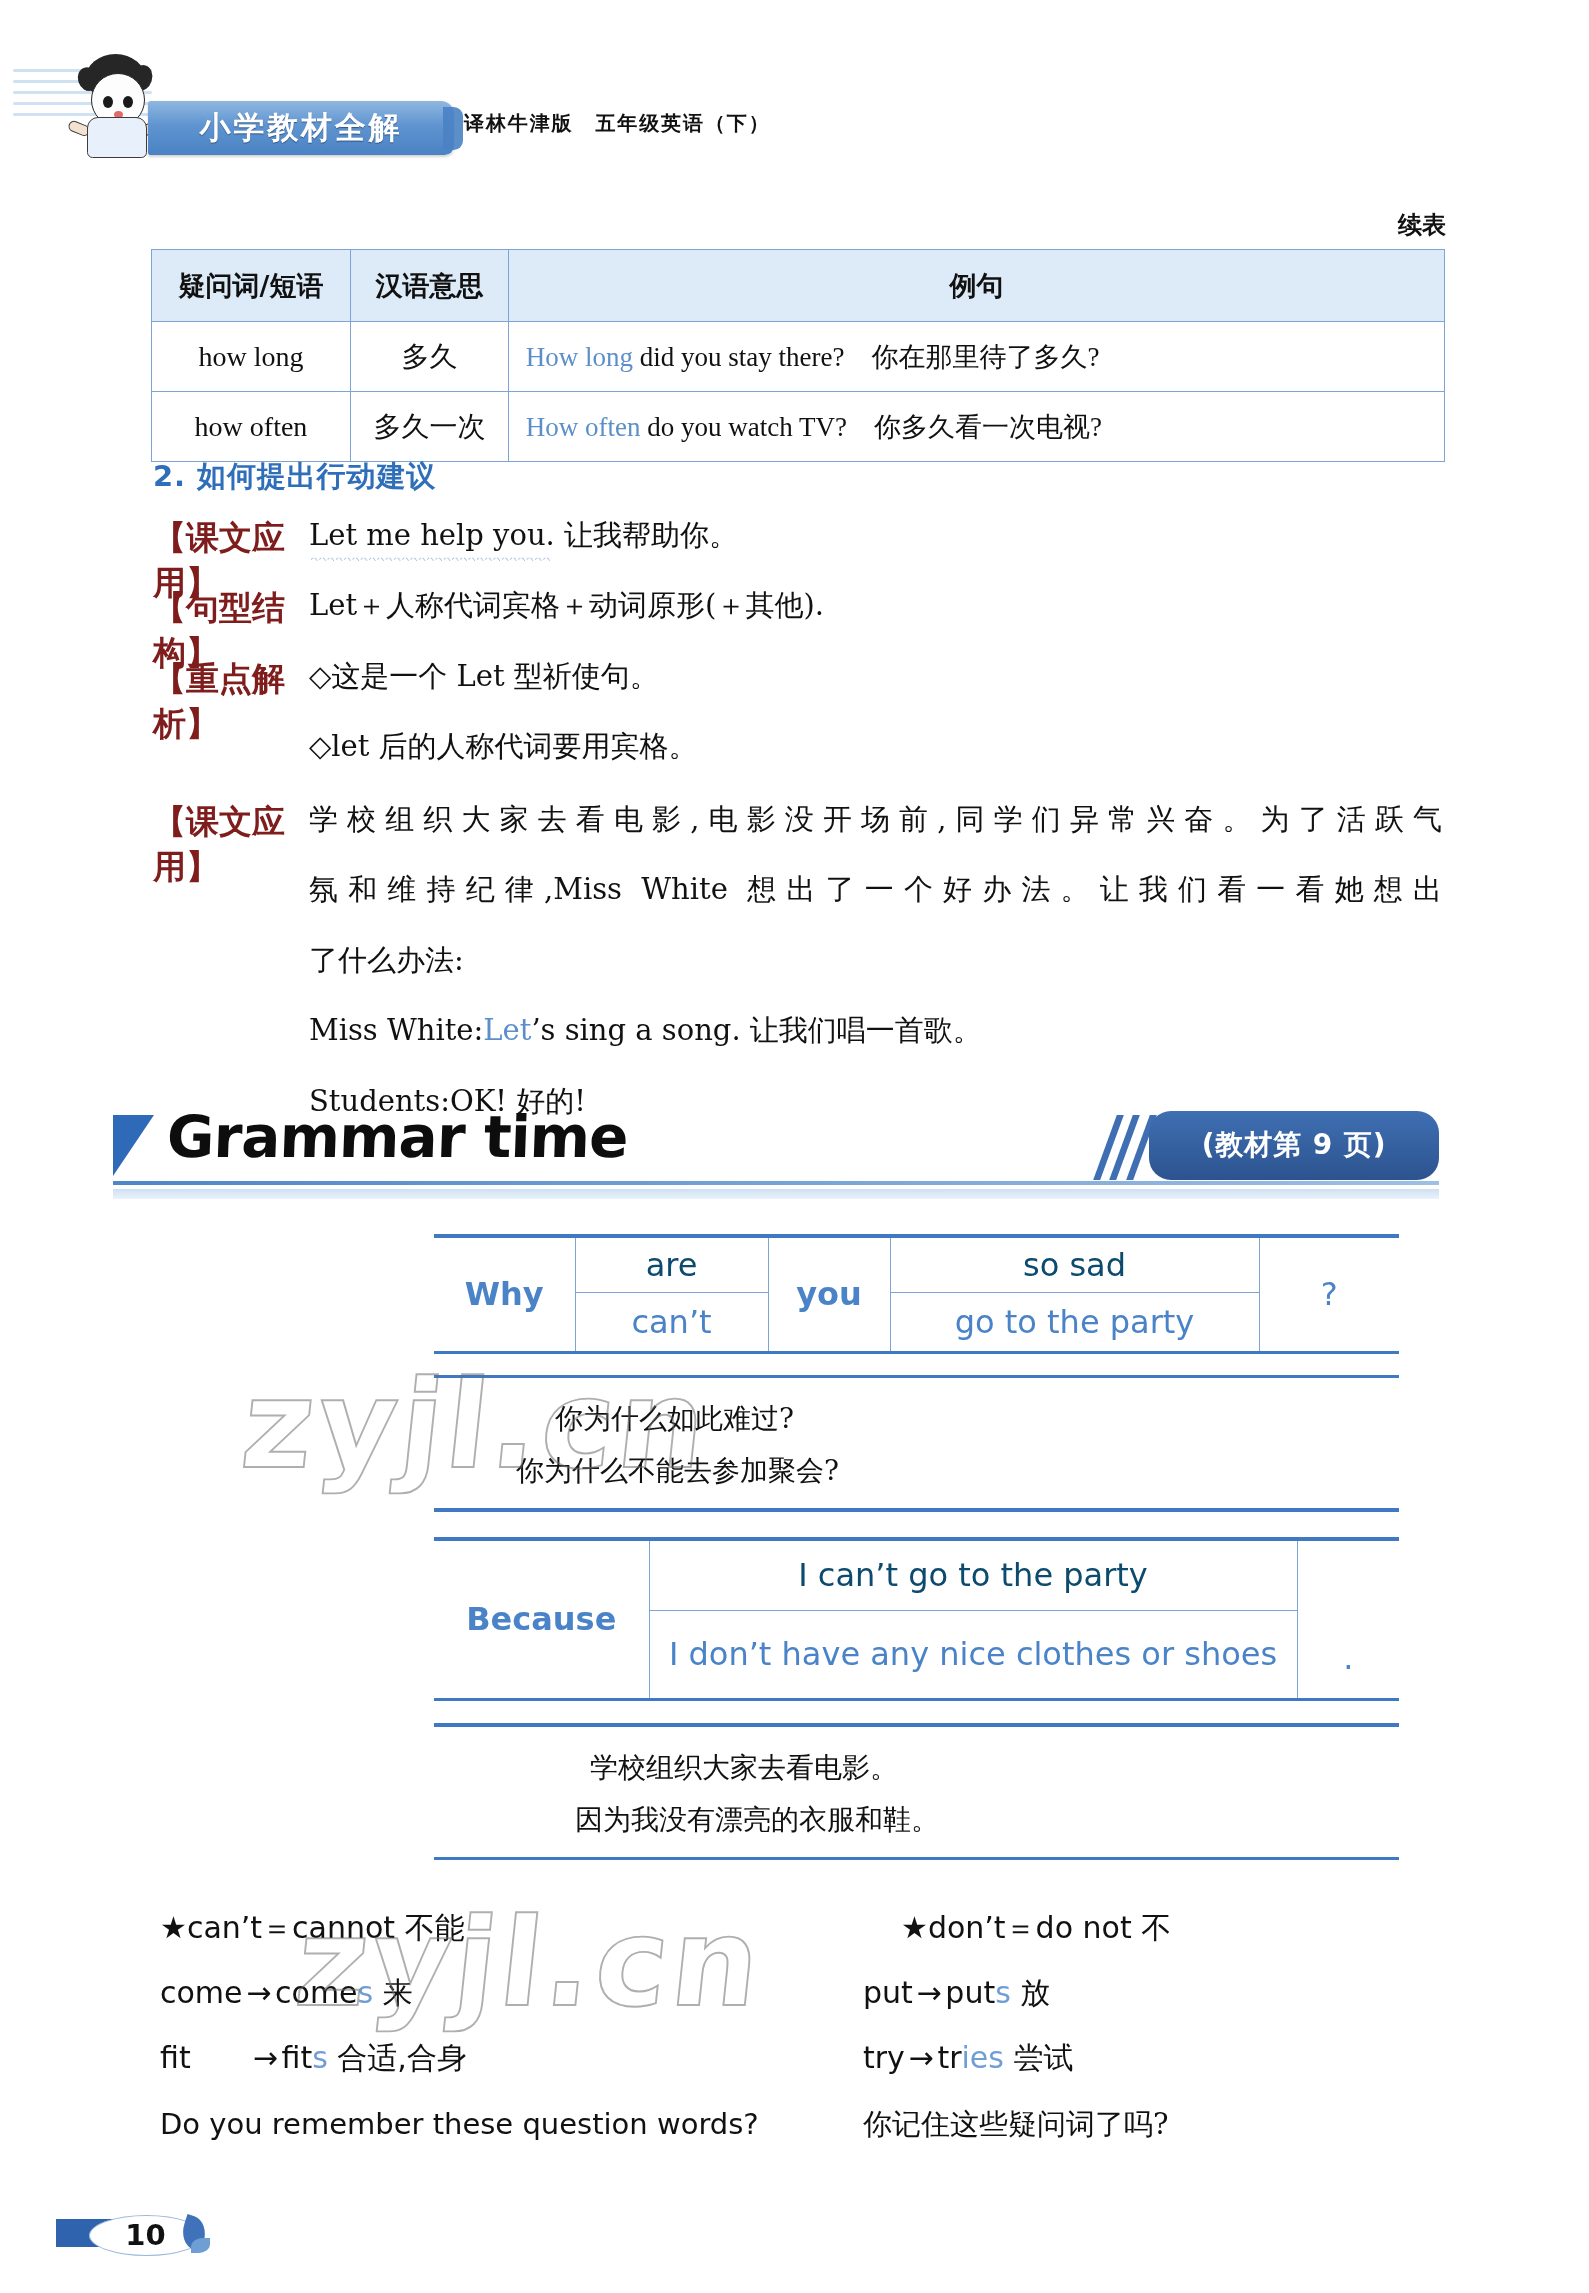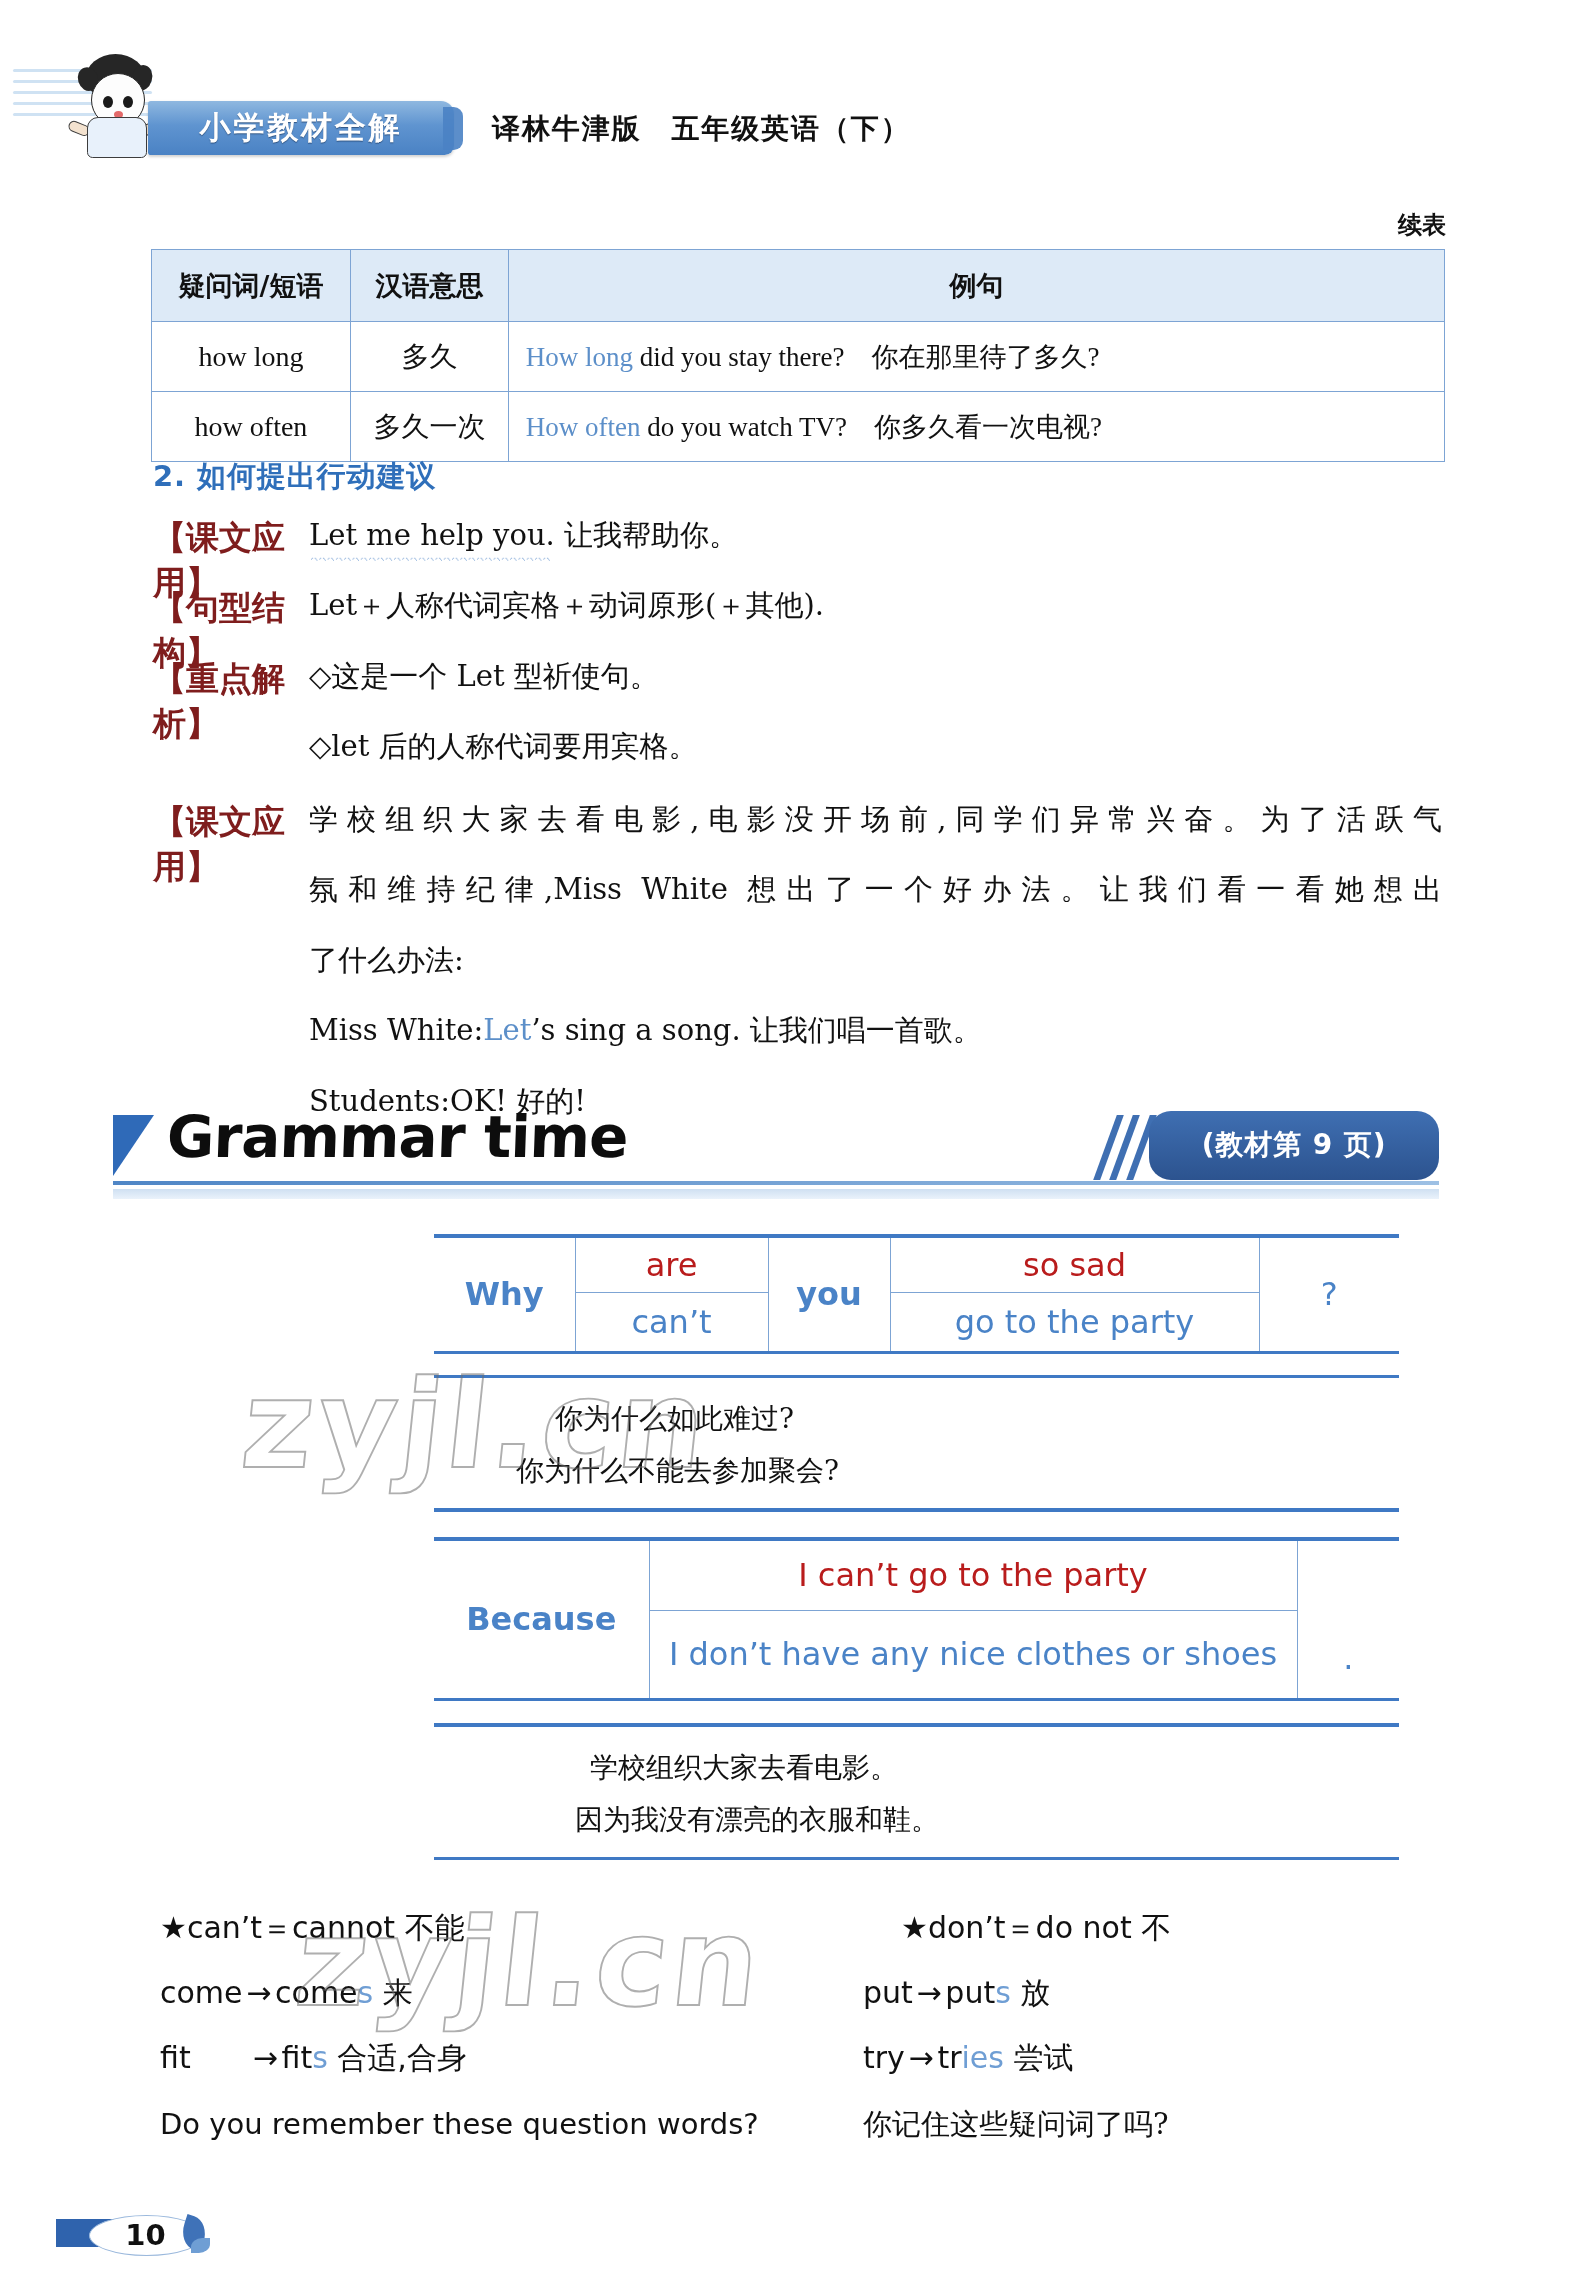--- a/index.html
+++ b/index.html
@@ -34,22 +34,22 @@
   }
   .brand:after{content:"";position:absolute;right:-9.3px;top:5.6px;width:20.4px;height:43px;background:#4a82c4;border-radius:0 9.3px 9.3px 0;opacity:.9;}
   .brand span{
     position:absolute;left:0;top:0;right:0;bottom:0;
     display:flex;align-items:center;justify-content:center;
     color:#ffffff;font-size:31px;font-weight:bold;letter-spacing:2.8px;
     font-family:"DejaVu Sans","Liberation Sans",sans-serif;
     text-shadow:0 0.9px 0.9px rgba(30,60,100,.7);
   }
   .book-title{
-    position:absolute;left:492px;top:65px;
-    font-size:28px;font-weight:bold;letter-spacing:1.9px;color:#111;
+    position:absolute;left:464px;top:65px;
+    font-size:20px;font-weight:bold;letter-spacing:1.9px;color:#111;
     font-family:"DejaVu Serif","Liberation Serif",serif;
   }
   .continued{
     position:absolute;right:144px;top:209px;
     font-size:24px;font-weight:bold;color:#111;
     font-family:"DejaVu Sans","Liberation Sans",sans-serif;
   }
 
   
   .qtable{
@@ -129,21 +129,21 @@
   .gt-slash i:nth-child(3){left:39px;}
 
   
   .gbox{position:absolute;font-family:"DejaVu Sans","Liberation Sans",sans-serif;}
   .hr-thick{height:3.7px;background:#3f79c4;}
   .gtbl{border-collapse:collapse;table-layout:fixed;width:100%;}
   .gtbl td{border:0.9px solid #7da4d4;text-align:center;vertical-align:middle;}
   .gtbl td.noside{border-left:none;border-right:none;font-weight:bold;}
   .gtbl td.nb{border:none;}
   .gblue{color:#4a83c7;}
-  .gdark{color:#b91c1c;}
+  .gdark{color:#0c4a6e;}
   .cn-hand{
     font-family:"DejaVu Serif","Liberation Serif",serif;
     font-size:28px;color:#111;
   }
 
   
   .notes{position:absolute;left:0;top:1913px;width:100%;}
   .note-col{position:absolute;font-family:"DejaVu Sans","Liberation Sans",sans-serif;
             font-size:30px;color:#111;line-height:1.0;}
   .note-line{position:absolute;white-space:pre;}

